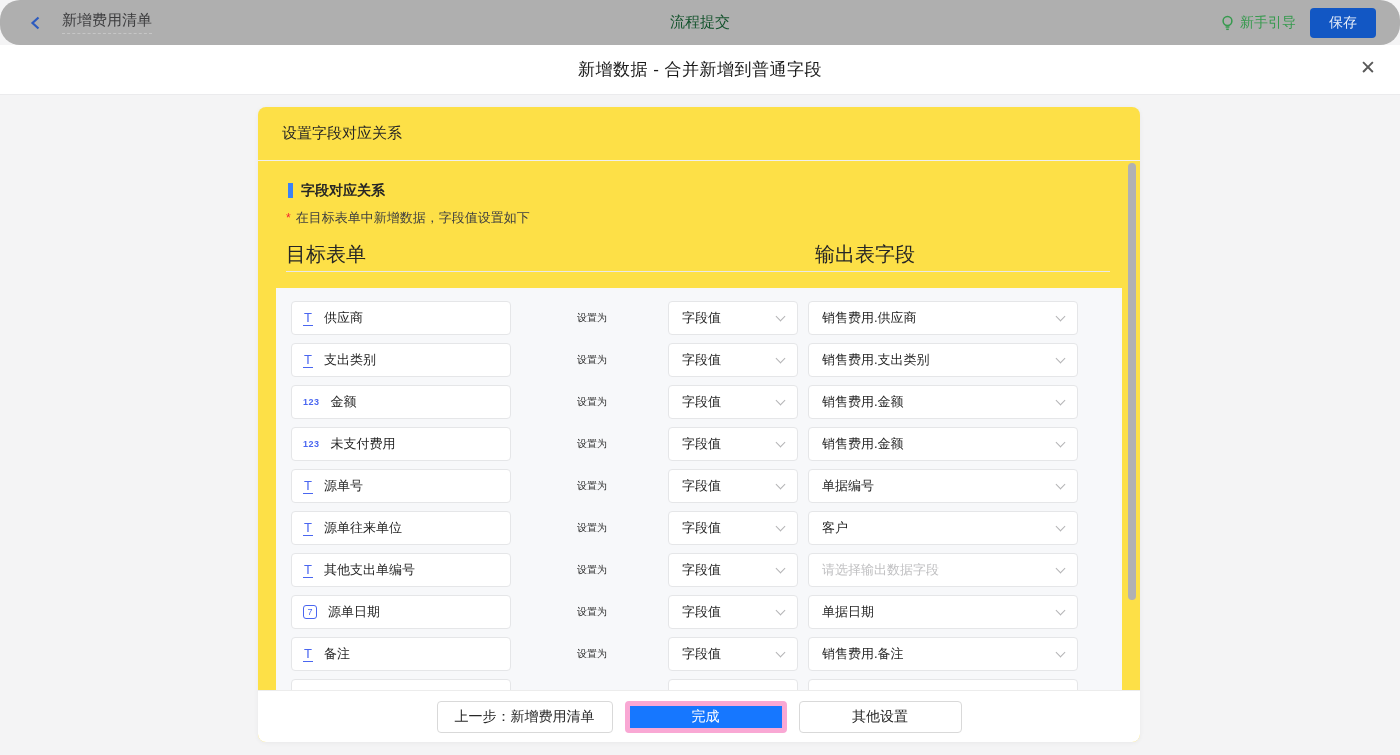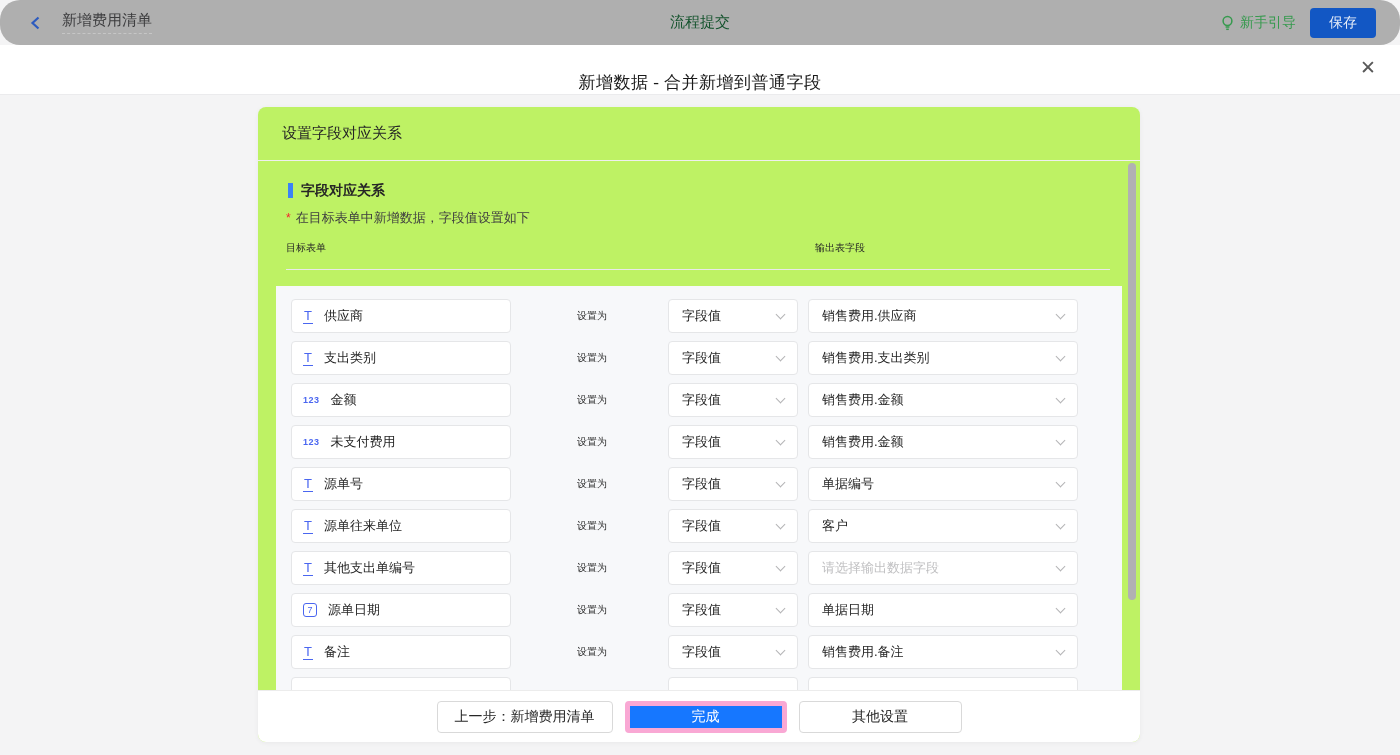--- a/index.html
+++ b/index.html
@@ -13,38 +13,38 @@
   .back-btn { display:flex; align-items:center; cursor:pointer; }
   .tb-title { font-size:15px; color:#3c3c3e; border-bottom:1px dashed #c6c6c6; padding-bottom:3px; }
   .tb-center { position:absolute; left:0; right:0; text-align:center; font-size:15px; color:#14532d; }
   .tb-right { position:absolute; right:24px; display:flex; align-items:center; gap:14px; }
   .guide { display:flex; align-items:center; gap:5px; font-size:14px; color:#369a4e; cursor:pointer; }
   .save-btn { width:66px; height:30px; background:#1257c4; border:none; border-radius:4px;
     color:#e8eef8; font-size:14px; cursor:pointer; font-family:inherit; }
 
   
   .modal-header { position:absolute; top:45px; left:0; width:1400px; height:50px; background:#fff;
-    border-bottom:1px solid #ebebed; display:flex; align-items:flex-end; justify-content:center; z-index:1;font-family:Liberation Serif, serif; }
+    border-bottom:1px solid #ebebed; display:flex; align-items:center; justify-content:center; z-index:1; }
   .modal-title { font-size:17px; font-weight:500; color:#1a1a1a; letter-spacing:0.5px; }
   .close-btn { position:absolute; right:24px; top:13px; font-size:19px; color:#595959;
     cursor:pointer; line-height:1; background:none; border:none; font-family:inherit; }
 
   
-  .card { position:absolute; left:258px; top:107px; width:882px; height:635px; background:#bef264;
+  .card { position:absolute; left:258px; top:107px; width:882px; height:635px; background:#fde047;
     border-radius:8px; box-shadow:0 1px 5px rgba(0,0,0,0.05); display:flex; flex-direction:column; overflow:hidden; }
   .card-header { height:54px; flex:0 0 54px; border-bottom:1px solid #efefef;
     display:flex; align-items:center; padding-left:24px; font-size:15px; color:#262626; }
   .card-content { position:relative; flex:1 1 auto; overflow:hidden; }
 
   .section-title { margin:22px 0 0 30px; font-size:14px; font-weight:bold; color:#262626;
     border-left:5px solid #3b82f6; padding-left:8px; line-height:15px; }
   .note { margin:13px 0 0 28px; font-size:13px; color:#404040; line-height:13px; }
   .note .star { color:#f5222d; margin-right:5px; font-size:12px; }
-  .col-headers { position:relative; margin:16px 30px 0 28px; font-size:10px; color:#262626;
-    padding-bottom:14px; border-bottom:1px solid #e9e9e9; }
+  .col-headers { position:relative; margin:16px 30px 0 28px; font-size:20px; color:#262626;
+    padding-bottom:3px; border-bottom:1px solid #e9e9e9; }
   .col-right { position:absolute; left:529px; top:0; }
 
   .mapping-table { margin:16px 0 0 18px; width:846px; background:#f7f8fa; padding:13px 0 4px 15px; }
   .trow { display:flex; align-items:center; height:34px; margin-bottom:8px; }
   .field-box { width:220px; height:34px; background:#fff; border:1px solid #e5e6e8; border-radius:4px;
     display:flex; align-items:center; padding:0 11px; gap:11px; cursor:pointer; }
   .ficon { color:#4a66f0; flex:0 0 auto; }
   .ficon[data-icon="text"] { font-size:13px; line-height:13px; border-bottom:1.5px solid currentColor; padding:0 1px 1px 1px; }
   .ficon[data-icon="number"] { font-size:9px; font-weight:bold; letter-spacing:0.5px; }
   .ficon[data-icon="date"] { width:14px; height:14px; border:1.3px solid currentColor; border-radius:3px;

